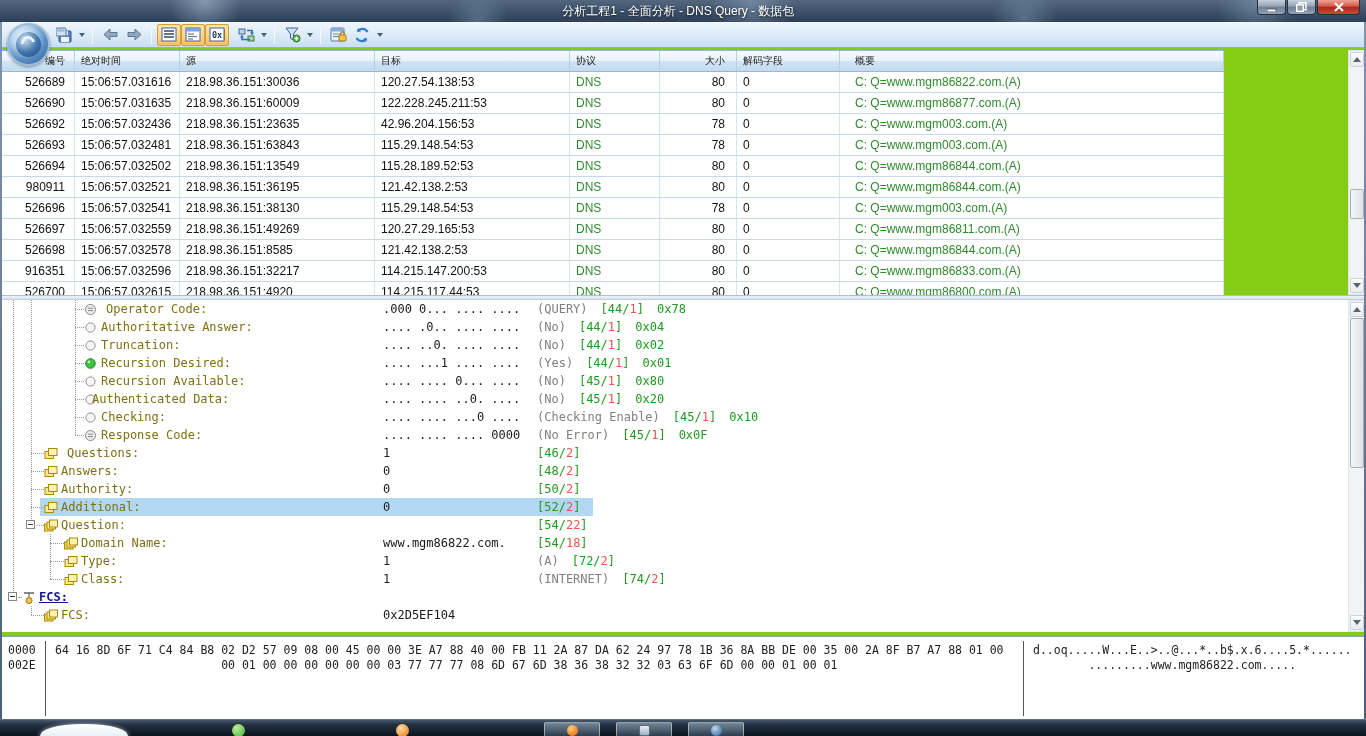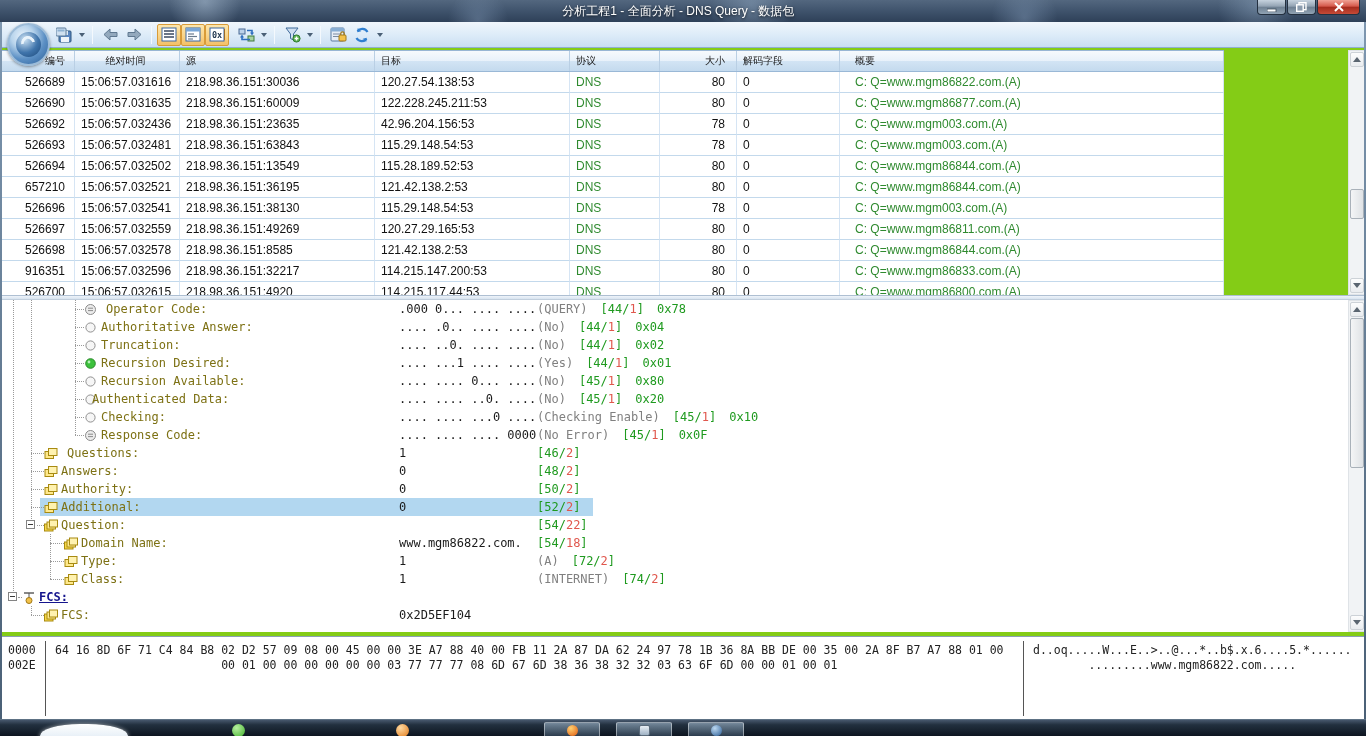--- a/index.html
+++ b/index.html
@@ -56,21 +56,21 @@
     background:linear-gradient(180deg,#f7fafd 0%, #e8f1fa 50%, #d2e4f4 51%, #c4daee 100%);
     border-top:1px solid #98b6d4; border-bottom:1px solid #9ab8d6; font-size:10px; color:#1a1a1a; }
   .hcell { height:100%; line-height:20px; border-right:1px solid #b9cfe4; padding:0 6px;
     white-space:nowrap; overflow:hidden; }
   #ptable-body { position:absolute; left:0; top:72px; width:1224px; height:223px; overflow:hidden;
     background:#fff; }
   .prow { display:flex; height:21px; font-size:12px; color:#111; background:#fff; }
   .pc { height:21px; line-height:20px; border-right:1px solid #d6e5f4; border-bottom:1px solid #c3d9ec;
     padding:0 6px; white-space:nowrap; overflow:hidden; }
   .c1 { width:75px; text-align:right; padding-right:9px; }
-  .c2 { width:105px; text-align:center; padding-right:9px; }
+  .c2 { width:105px; text-align:left; padding-right:9px; }
   .c3 { width:195px; }
   .c4 { width:195px; }
   .c5 { width:90px; color:var(--green); }
   .c6 { width:77px; text-align:right; padding-right:11px; }
   .c7 { width:103px; }
   .c8 { width:384px; padding-left:15px; color:var(--green); }
 
   
   .vscroll { position:absolute; left:1348px; width:17px; background:#f1f3f5; border:1px solid #dfe3e7; }
   .sb-arrow { position:absolute; left:1px; width:14px; height:15px; display:flex; align-items:center;
@@ -95,21 +95,21 @@
   .trow { position:relative; height:18px; line-height:18px; white-space:nowrap; }
   .trow.sel::before { content:""; position:absolute; left:40px; width:553px; top:0; bottom:0;
     background:var(--sel); }
   .stub { position:absolute; top:9px; border-top:1px dotted #9a9a9a; }
   .exp { position:absolute; top:4px; width:9px; height:9px; border:1px solid #848484; background:#fff; }
   .exp::after { content:""; position:absolute; left:1px; top:3px; width:5px; height:1px; background:#3a3a3a; }
   .ticon { position:absolute; top:3px; width:13px; height:13px; }
   .ticon svg { display:block; }
   .tlabel { position:absolute; color:var(--olive); }
   .tlabel.hdr { color:var(--navy); font-weight:bold; text-decoration:underline; }
-  .tval { position:absolute; left:383px; color:#1a1a1a;margin-left:16px; }
+  .tval { position:absolute; left:383px; color:#1a1a1a; }
   .tann { position:absolute; left:537px; display:flex; gap:13px; }
   .note { color:#808080; }
   .grn { color:var(--green2); }
   .red { color:var(--red); }
 
   
   #hexpanel { position:absolute; left:0; top:636px; width:1366px; height:83px; background:#fff;
     border-top:1px solid #8ba0b5; font-family:"DejaVu Sans Mono", monospace; font-size:11.5px;
     color:#222;text-align:center; }
   .hexline { height:15px; line-height:15px; white-space:pre; }
@@ -329,21 +329,21 @@
         <div class="pc c1">526694</div>
         <div class="pc c2">15:06:57.032502</div>
         <div class="pc c3">218.98.36.151:13549</div>
         <div class="pc c4">115.28.189.52:53</div>
         <div class="pc c5">DNS</div>
         <div class="pc c6">80</div>
         <div class="pc c7">0</div>
         <div class="pc c8">C: Q=www.mgm86844.com.(A)</div>
       </div>
       <div class="prow">
-        <div class="pc c1">657210</div>
+        <div class="pc c1">980911</div>
         <div class="pc c2">15:06:57.032521</div>
         <div class="pc c3">218.98.36.151:36195</div>
         <div class="pc c4">121.42.138.2:53</div>
         <div class="pc c5">DNS</div>
         <div class="pc c6">80</div>
         <div class="pc c7">0</div>
         <div class="pc c8">C: Q=www.mgm86844.com.(A)</div>
       </div>
       <div class="prow">
         <div class="pc c1">526696</div>

